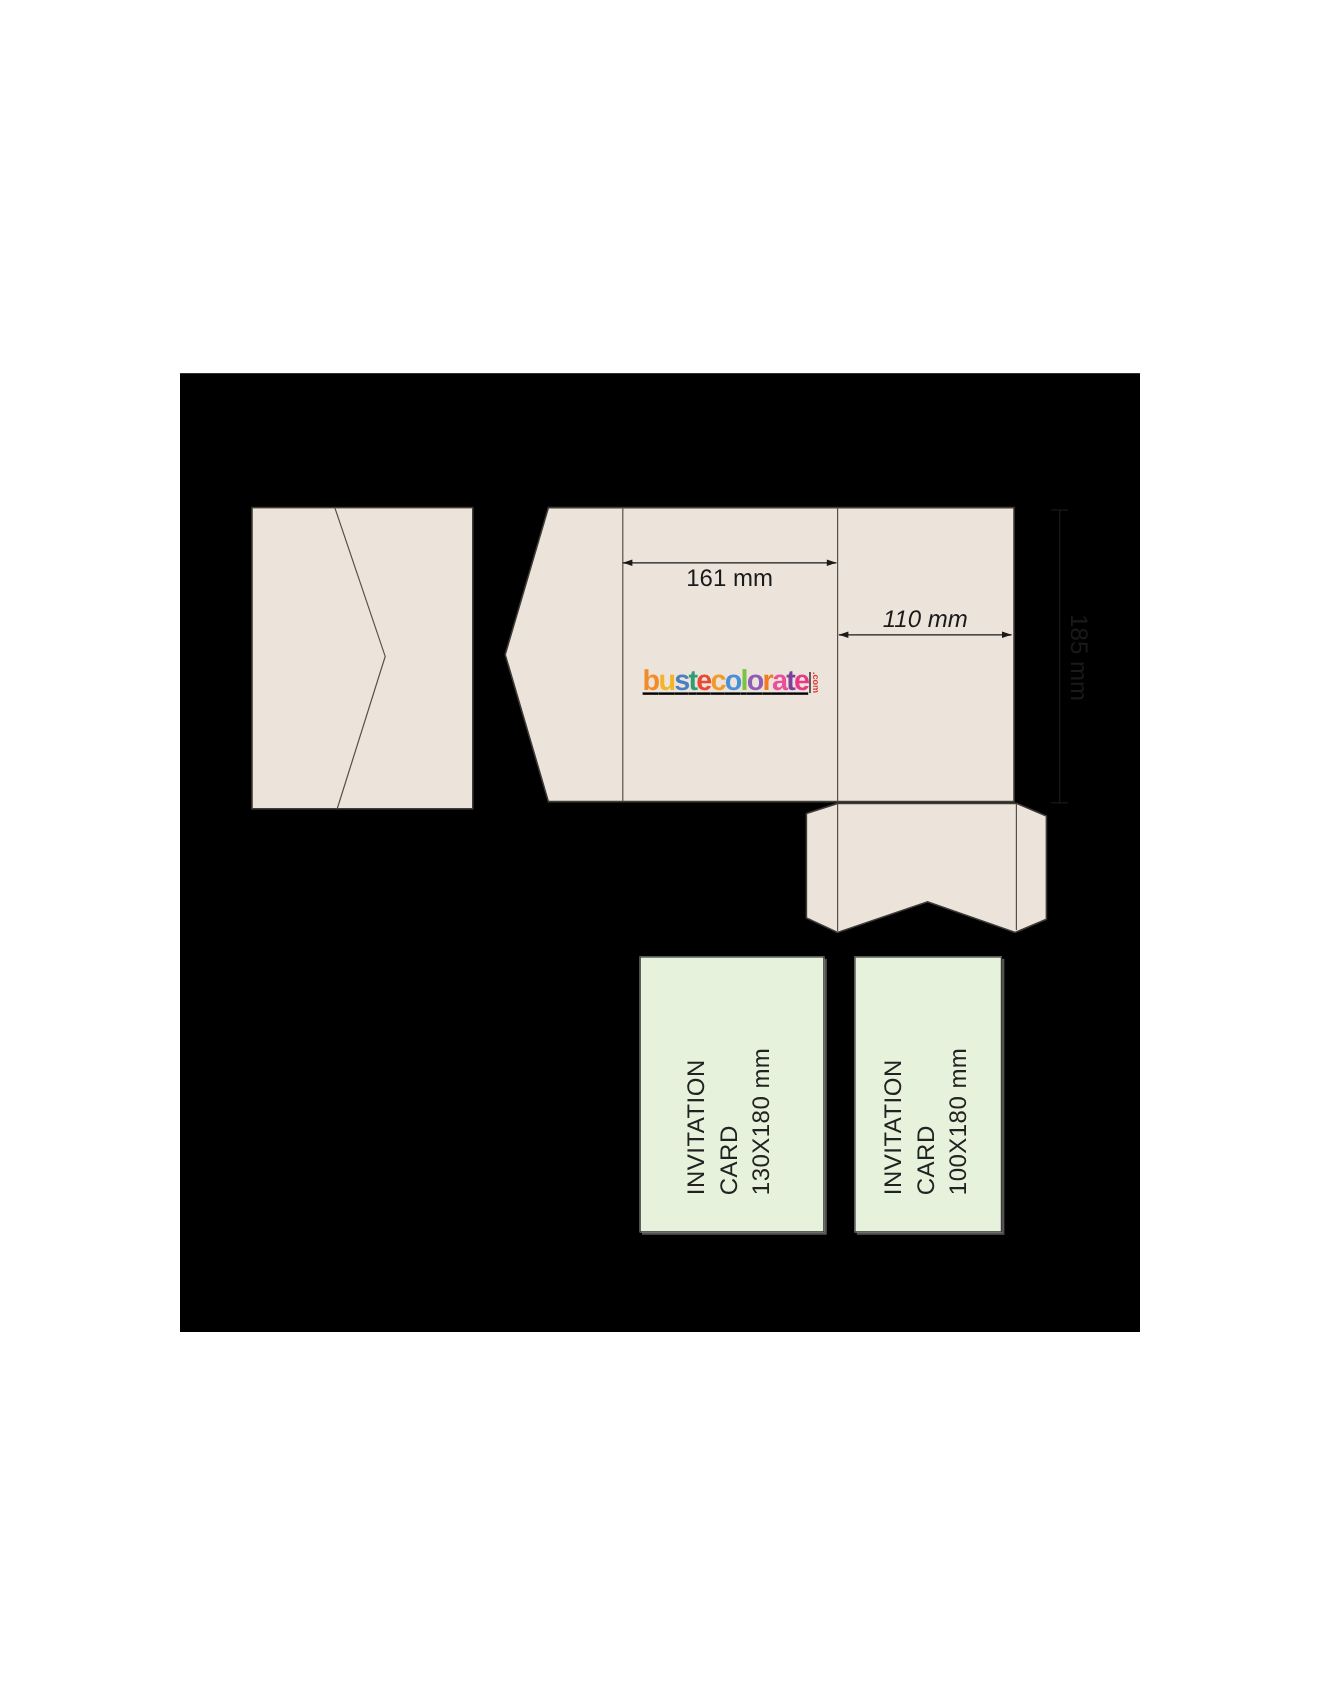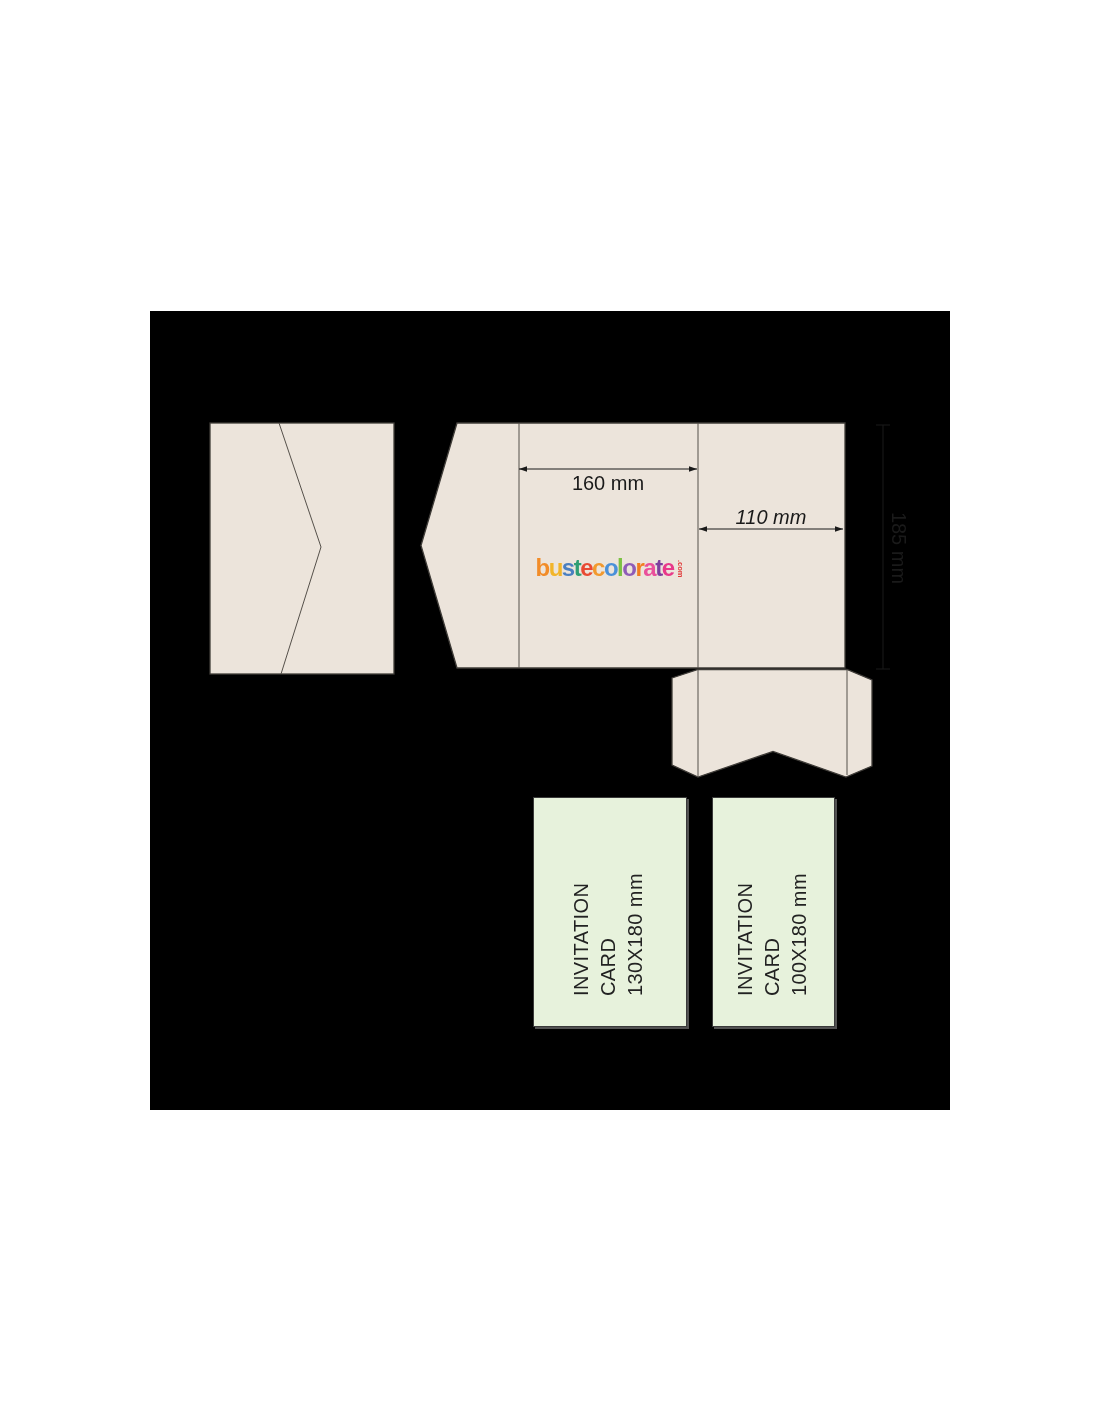--- a/index.html
+++ b/index.html
@@ -51,20 +51,21 @@
     position: absolute;
     left: 460px;
     top: 257px;
     transform: translate(-50%, -50%);
     display: flex;
     align-items: center;
     font-weight: 700;
     font-size: 24px;
     letter-spacing: -1.5px;
     white-space: nowrap;
+    text-decoration: underline;
   }
   .logo .tld {
     writing-mode: vertical-rl;
     font-size: 7.5px;
     font-weight: 700;
     letter-spacing: 0;
     color: #e03a3a;
     margin-left: 2px;
     margin-top: 2px;
   }
@@ -119,21 +120,21 @@
 
       <line class="dim-stroke" x1="549" y1="218" x2="693" y2="218"></line>
       <polygon class="dim-arrow" points="549,218 557,215.3 557,220.7"></polygon>
       <polygon class="dim-arrow" points="693,218 685,215.3 685,220.7"></polygon>
 
       <line class="dim-stroke" x1="733" y1="114" x2="733" y2="358"></line>
       <line class="dim-stroke" x1="726" y1="114" x2="740" y2="114"></line>
       <line class="dim-stroke" x1="726" y1="358" x2="740" y2="358"></line>
     </svg>
 
-    <div class="label" style="left:458px; top:172px;">160 mm</div>
+    <div class="label" style="left:458px; top:172px;">161 mm</div>
     <div class="label" style="left:621px; top:206px;font-style:italic;">110 mm</div>
     <div class="label rot90" style="left:748px; top:237px;">185 mm</div>
 
     <div class="logo">
       <span><span style="color: rgb(242, 140, 40);">b</span><span style="color: rgb(242, 181, 42);">u</span><span style="color: rgb(74, 127, 193);">s</span><span style="color: rgb(47, 158, 116);">t</span><span style="color: rgb(232, 74, 51);">e</span><span style="color: rgb(242, 153, 46);">c</span><span style="color: rgb(74, 144, 217);">o</span><span style="color: rgb(124, 194, 67);">l</span><span style="color: rgb(143, 92, 184);">o</span><span style="color: rgb(242, 125, 33);">r</span><span style="color: rgb(234, 79, 155);">a</span><span style="color: rgb(125, 63, 158);">t</span><span style="color: rgb(232, 56, 138);">e</span></span>
       <span class="tld">.com</span>
     </div>
 
     <div class="card card-130">
       <div class="card-text">

